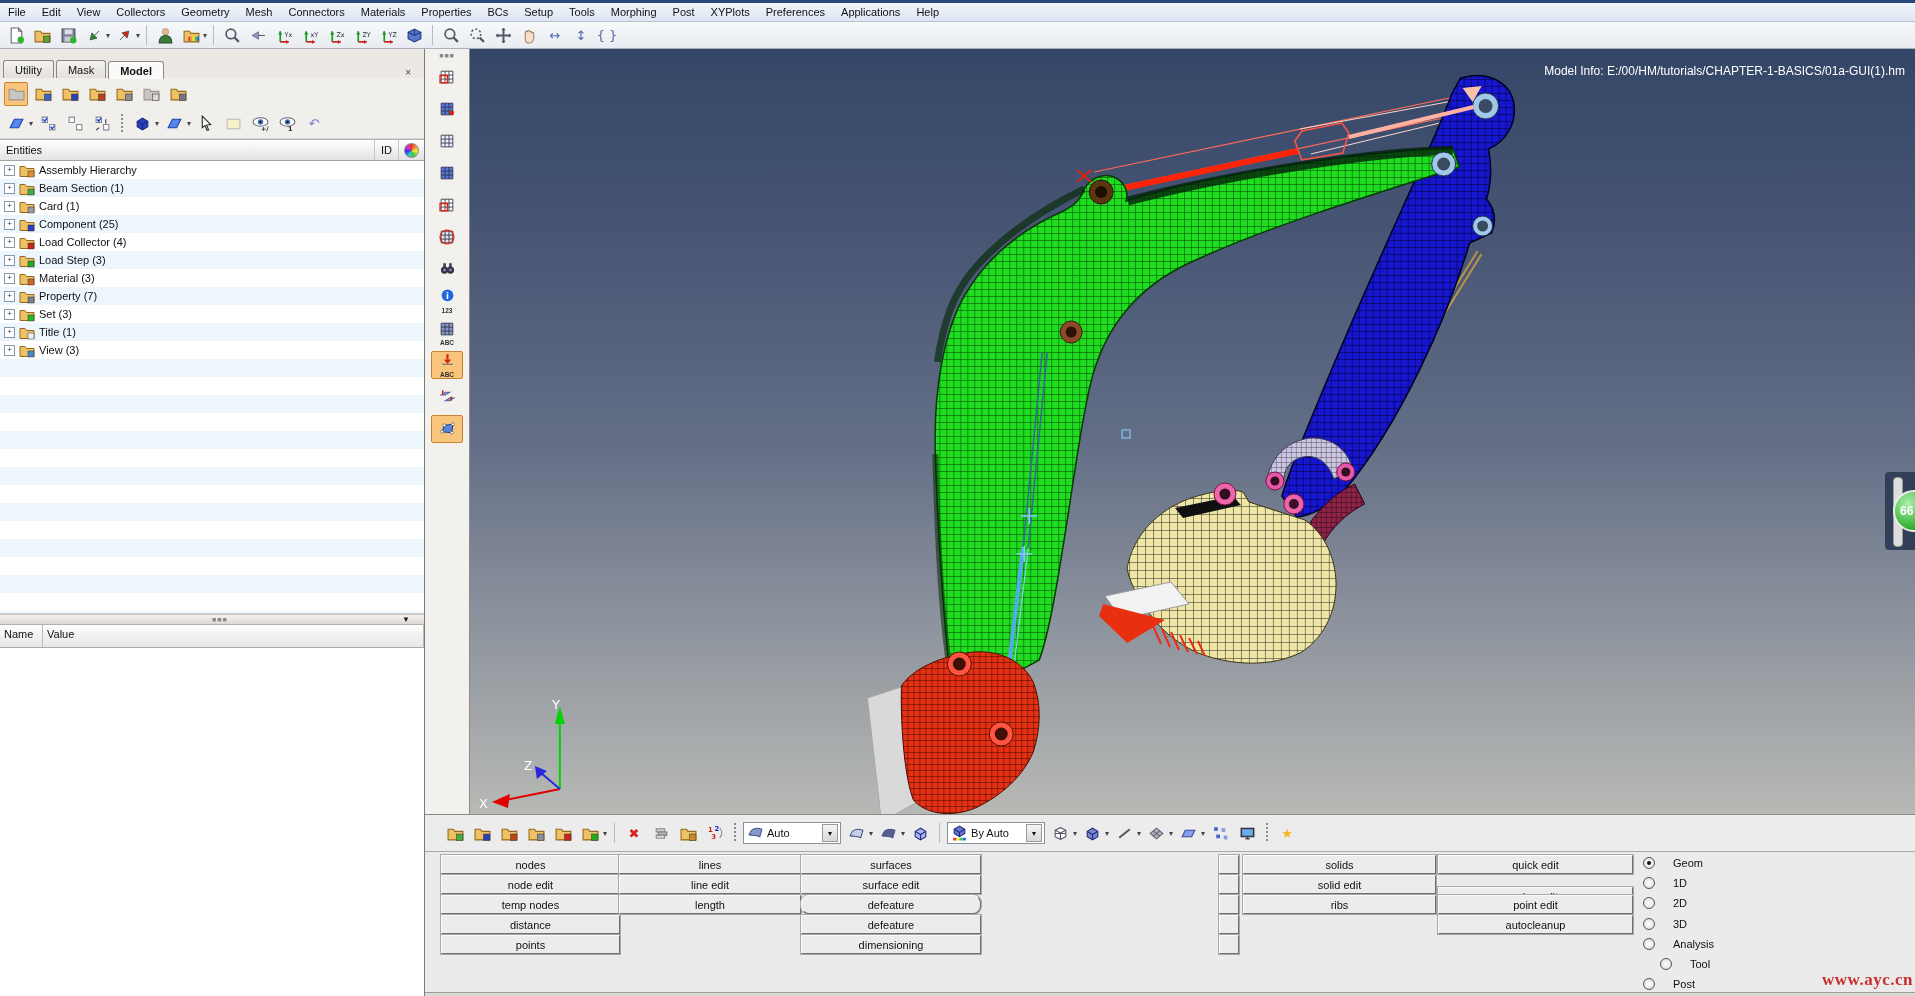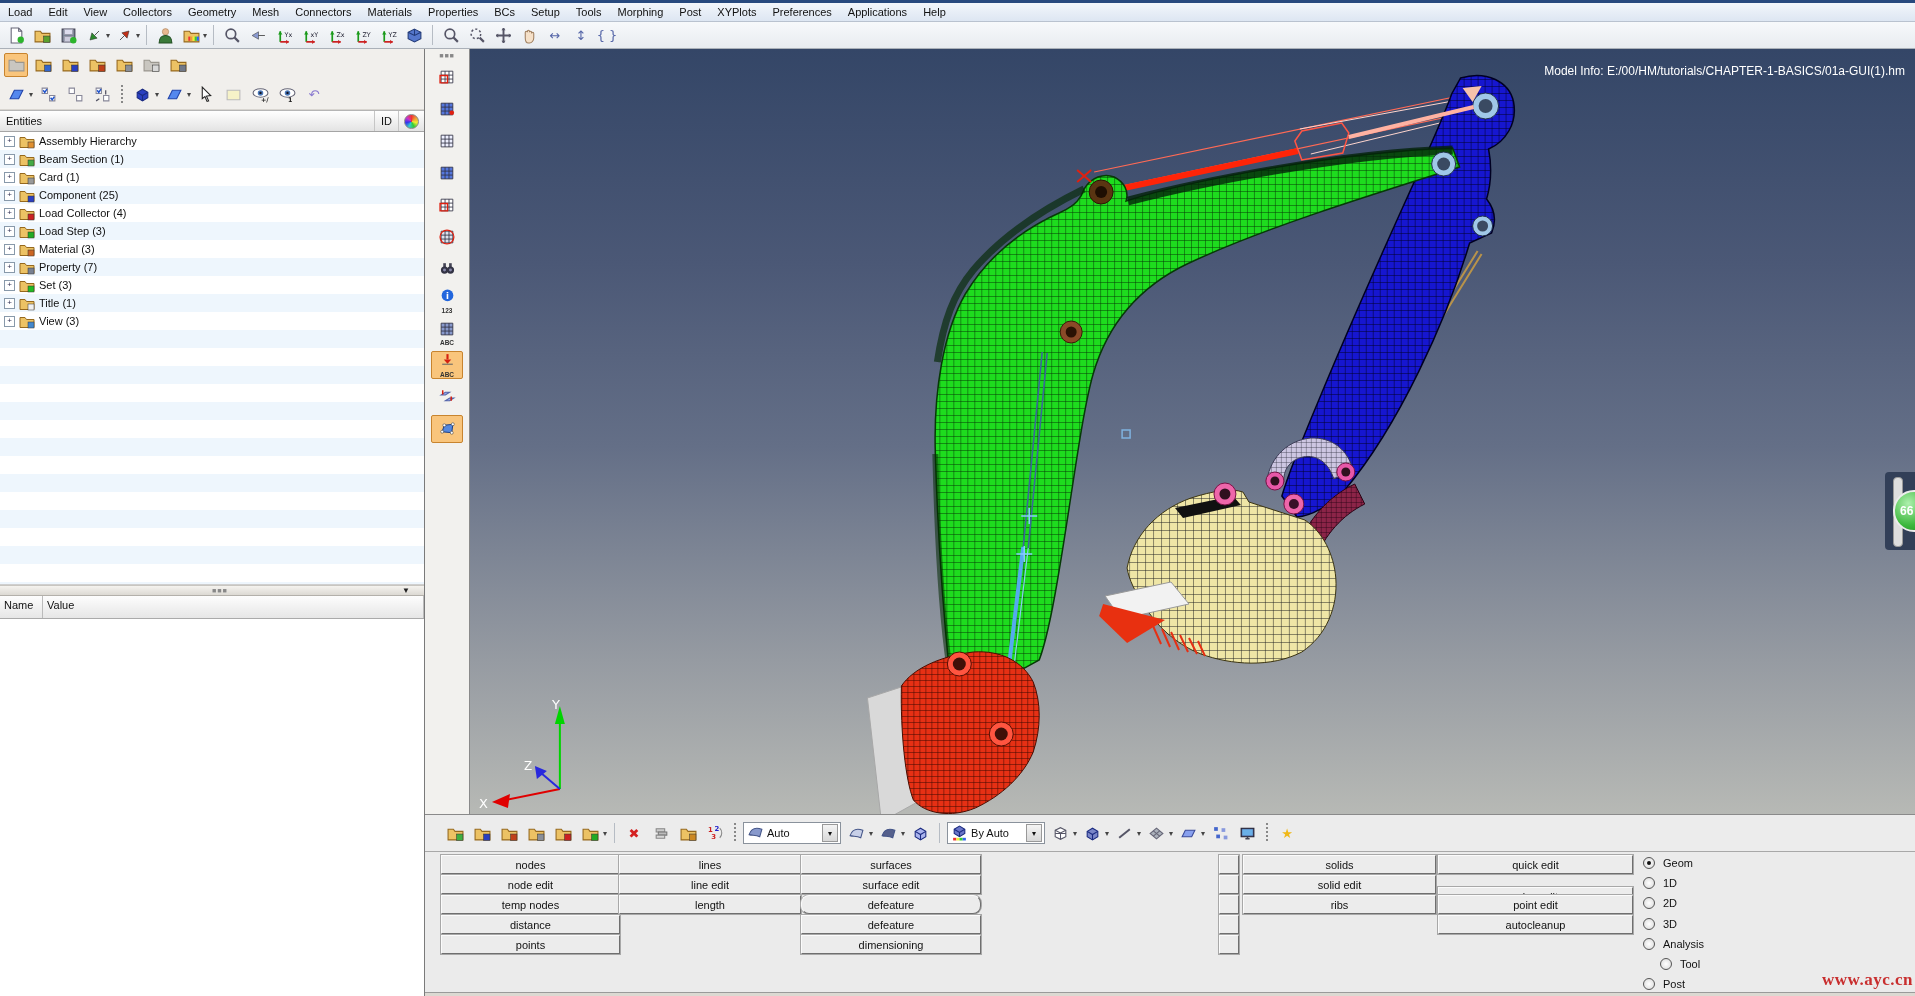--- a/index.html
+++ b/index.html
@@ -51,32 +51,32 @@
   #viewport{flex:1;position:relative;background:linear-gradient(180deg,#344667 0%,#4b5876 28%,#646f87 52%,#969ba2 80%,#b7b9b5 100%);overflow:hidden;}
   #model-info{position:absolute;top:15px;right:10px;color:#fff;font-size:12px;margin-left:16px;}
   #modelsvg{position:absolute;inset:0;width:100%;height:100%;}
   #badge-panel{position:absolute;right:0;top:423px;width:30px;height:78px;background:#323f58;border-radius:4px 0 0 4px;}
   #badge-track{position:absolute;right:12px;top:428px;width:8px;height:68px;background:#dedede;border:1px solid #9a9a9a;border-radius:4px;}
   #badge{position:absolute;right:-20px;top:441px;width:42px;height:42px;border-radius:50%;background:radial-gradient(circle at 35% 30%,#aef0ae,#3db83d 60%,#1d8a1d);border:2px solid #ececec;color:#fff;font-weight:bold;font-size:12px;display:flex;align-items:center;padding-left:5px;box-sizing:border-box;}
   
   #bottombar{height:36px;background:#ececec;border-top:1px solid #8a8a8a;display:flex;align-items:center;gap:3px;padding-left:18px;}
   #bottompanel{flex:1;background:#ebebeb;border-top:1px solid #a8a8a8;position:relative;}
   .pbtn{position:absolute;height:17px;background:#ececec;border:1px solid;border-color:#fbfbfb #6f6f6f #6f6f6f #fbfbfb;box-shadow:0 0 0 1px #a8a8a8;display:flex;align-items:center;justify-content:center;font-size:11px;cursor:default;}
-  .radio-row{position:absolute;display:flex;align-items:center;gap:8px;text-align:right;}
+  .radio-row{position:absolute;display:flex;align-items:center;gap:18px;text-align:right;}
   .rcirc{width:10px;height:10px;border-radius:50%;border:1px solid #555;background:radial-gradient(#fff,#d8d8d8);position:relative;flex:none;}
   .rcirc.sel::after{content:"";position:absolute;left:3px;top:3px;width:4px;height:4px;border-radius:50%;background:#111;}
   #watermark{position:absolute;right:2px;top:118px;font-family:"Liberation Serif",serif;font-weight:bold;font-size:17px;color:#c41414;opacity:.88;letter-spacing:.5px;}
   #panel-bottomline{position:absolute;left:0;right:0;top:140px;border-top:1px solid #9a9a9a;height:7px;background:#dcd9d2;}
   svg text{font-family:"DejaVu Sans",sans-serif;}
 </style>
 </head>
 <body>
 
 <div id="menubar">
-    <span class="menu-item">Load</span>
+    <span class="menu-item">File</span>
     <span class="menu-item">Edit</span>
     <span class="menu-item">View</span>
     <span class="menu-item">Collectors</span>
     <span class="menu-item">Geometry</span>
     <span class="menu-item">Mesh</span>
     <span class="menu-item">Connectors</span>
     <span class="menu-item">Materials</span>
     <span class="menu-item">Properties</span>
     <span class="menu-item">BCs</span>
     <span class="menu-item">Setup</span>
@@ -239,20 +239,26 @@
     <span class="ticon">
       <span style="font-size:13px;line-height:13px;color:#5566a8;font-family:'DejaVu Sans',sans-serif">↕</span>
     </span>
     <span class="ticon">
       <span style="font-size:13px;line-height:13px;color:#5566a8;font-family:'DejaVu Sans',sans-serif">{ }</span>
     </span>
   </div>
 
 <div id="content">
   <div id="leftpanel">
+    <div id="tabs">
+        <span class="tab">Utility</span>
+        <span class="tab">Mask</span>
+        <span class="tab active">Model</span>
+        <span id="tab-close">×</span>
+      </div>
     <div id="ptb1" class="ptb">
         <span class="ticon on">
           <svg viewBox="0 0 16 16" width="17" height="17">
             <path d="M1 4h5l1.5 2H15v8H1z" fill="#c9c6c0" stroke="#9a968e" stroke-width="1"></path>
           </svg>
         </span>
         <span class="ticon">
           <svg viewBox="0 0 16 16" width="17" height="17">
             <path d="M1 4h5l1.5 2H15v8H1z" fill="#ecc264" stroke="#96691e" stroke-width="1"></path>
             <rect x="9" y="8.5" width="6" height="6" fill="#3366cc" stroke="#333" stroke-width=".5"></rect>

